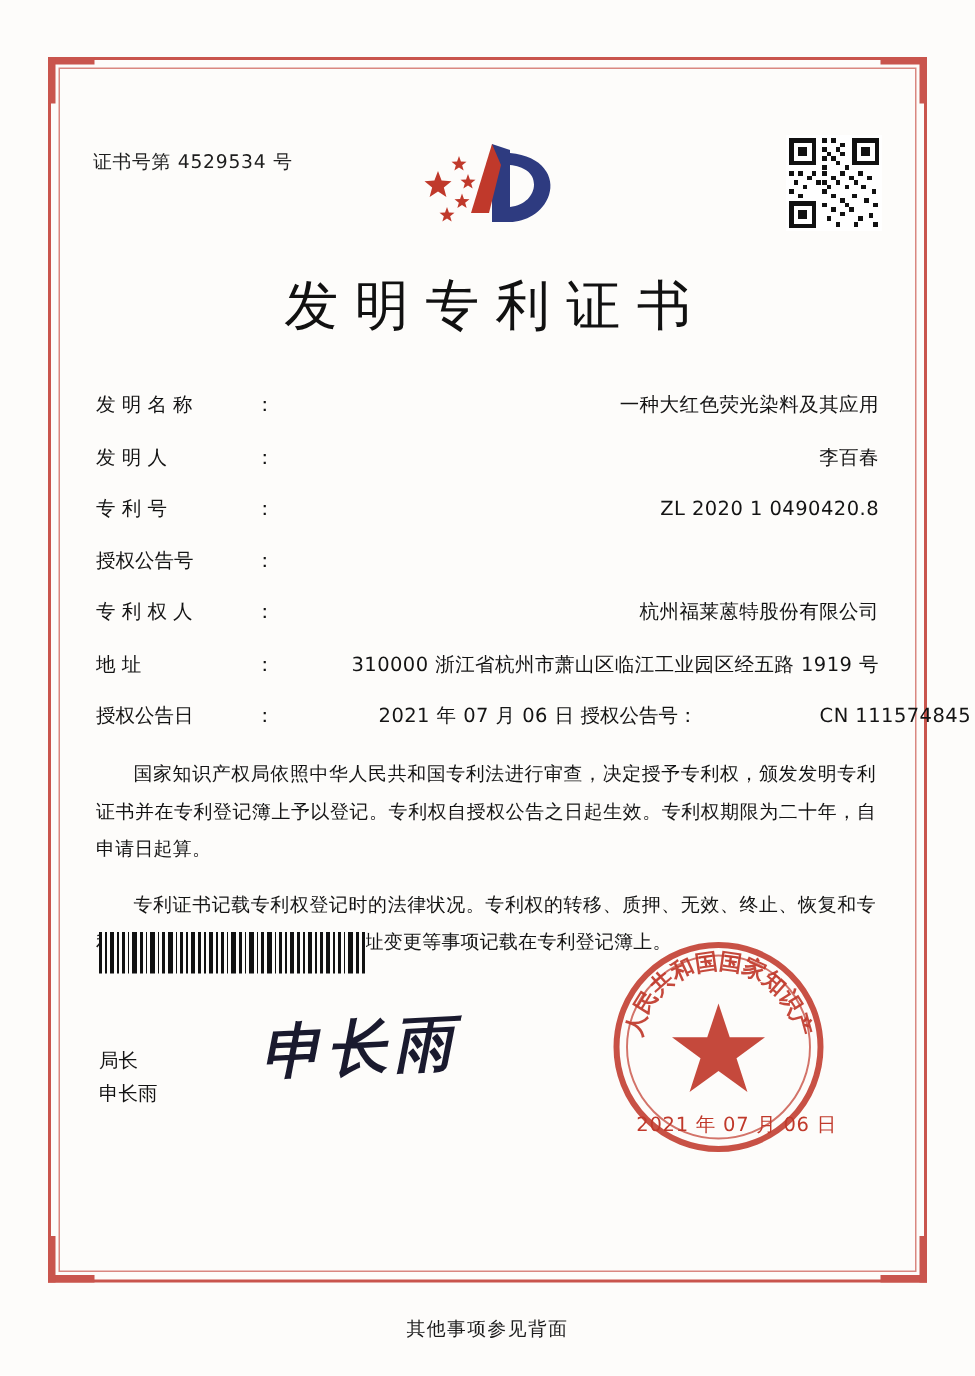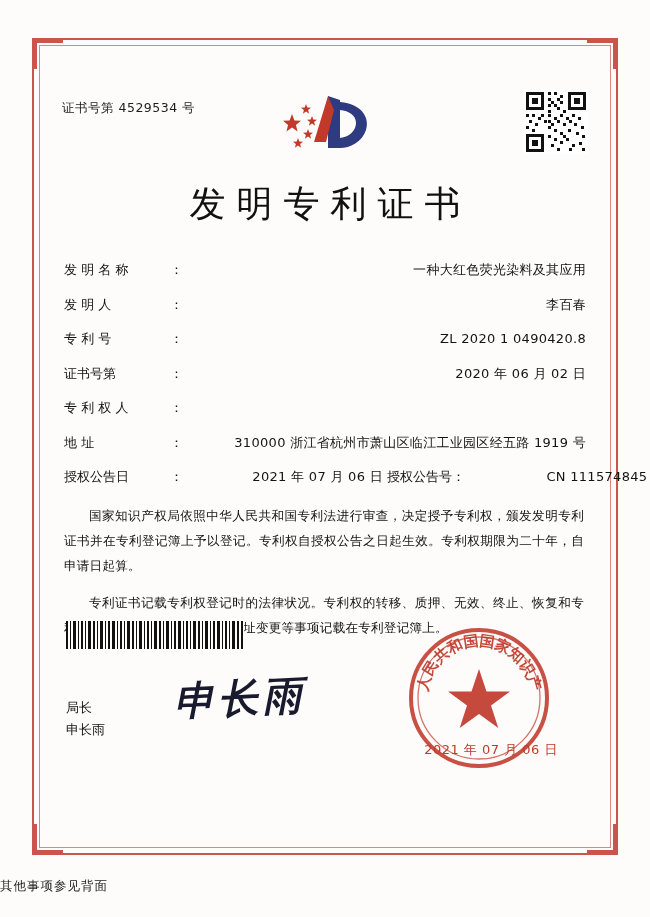--- a/index.html
+++ b/index.html
@@ -218,21 +218,21 @@
     text-align: center;
     font-size: 11.5px;
     color: #1a1a1a;
   }
 
   .footer-note {
     position: absolute;
     left: 0;
     right: 0;
     bottom: 22px;
-    text-align: left;
+    text-align: center;
     font-size: 12.5px;
     color: #1a1a1a;
     letter-spacing: 1px;
   }
 </style>
 </head>
 <body>
 
 <div class="certificate">
 
@@ -350,28 +350,28 @@
         <span class="field-value">李百春</span>
       </div>
 
       <div class="field-row">
         <span class="field-label">专 利 号</span>
         <span class="field-sep">：</span>
         <span class="field-value">ZL 2020 1 0490420.8</span>
       </div>
 
       <div class="field-row">
-        <span class="field-label">证书号第</span>
-        <span class="field-sep">：</span>
-        <span class="field-value">2020 年 06 月 02 日</span>
+        <span class="field-label">授权公告号</span>
+        <span class="field-sep">：</span>
       </div>
 
       <div class="field-row">
         <span class="field-label">专 利 权 人</span>
         <span class="field-sep">：</span>
+        <span class="field-value">杭州福莱蒽特股份有限公司</span>
       </div>
 
       <div class="field-row">
         <span class="field-label">地          址</span>
         <span class="field-sep">：</span>
         <span class="field-value">310000  浙江省杭州市萧山区临江工业园区经五路 1919 号</span>
       </div>
 
       <div class="field-row split">
         <span class="field-label">授权公告日</span>

